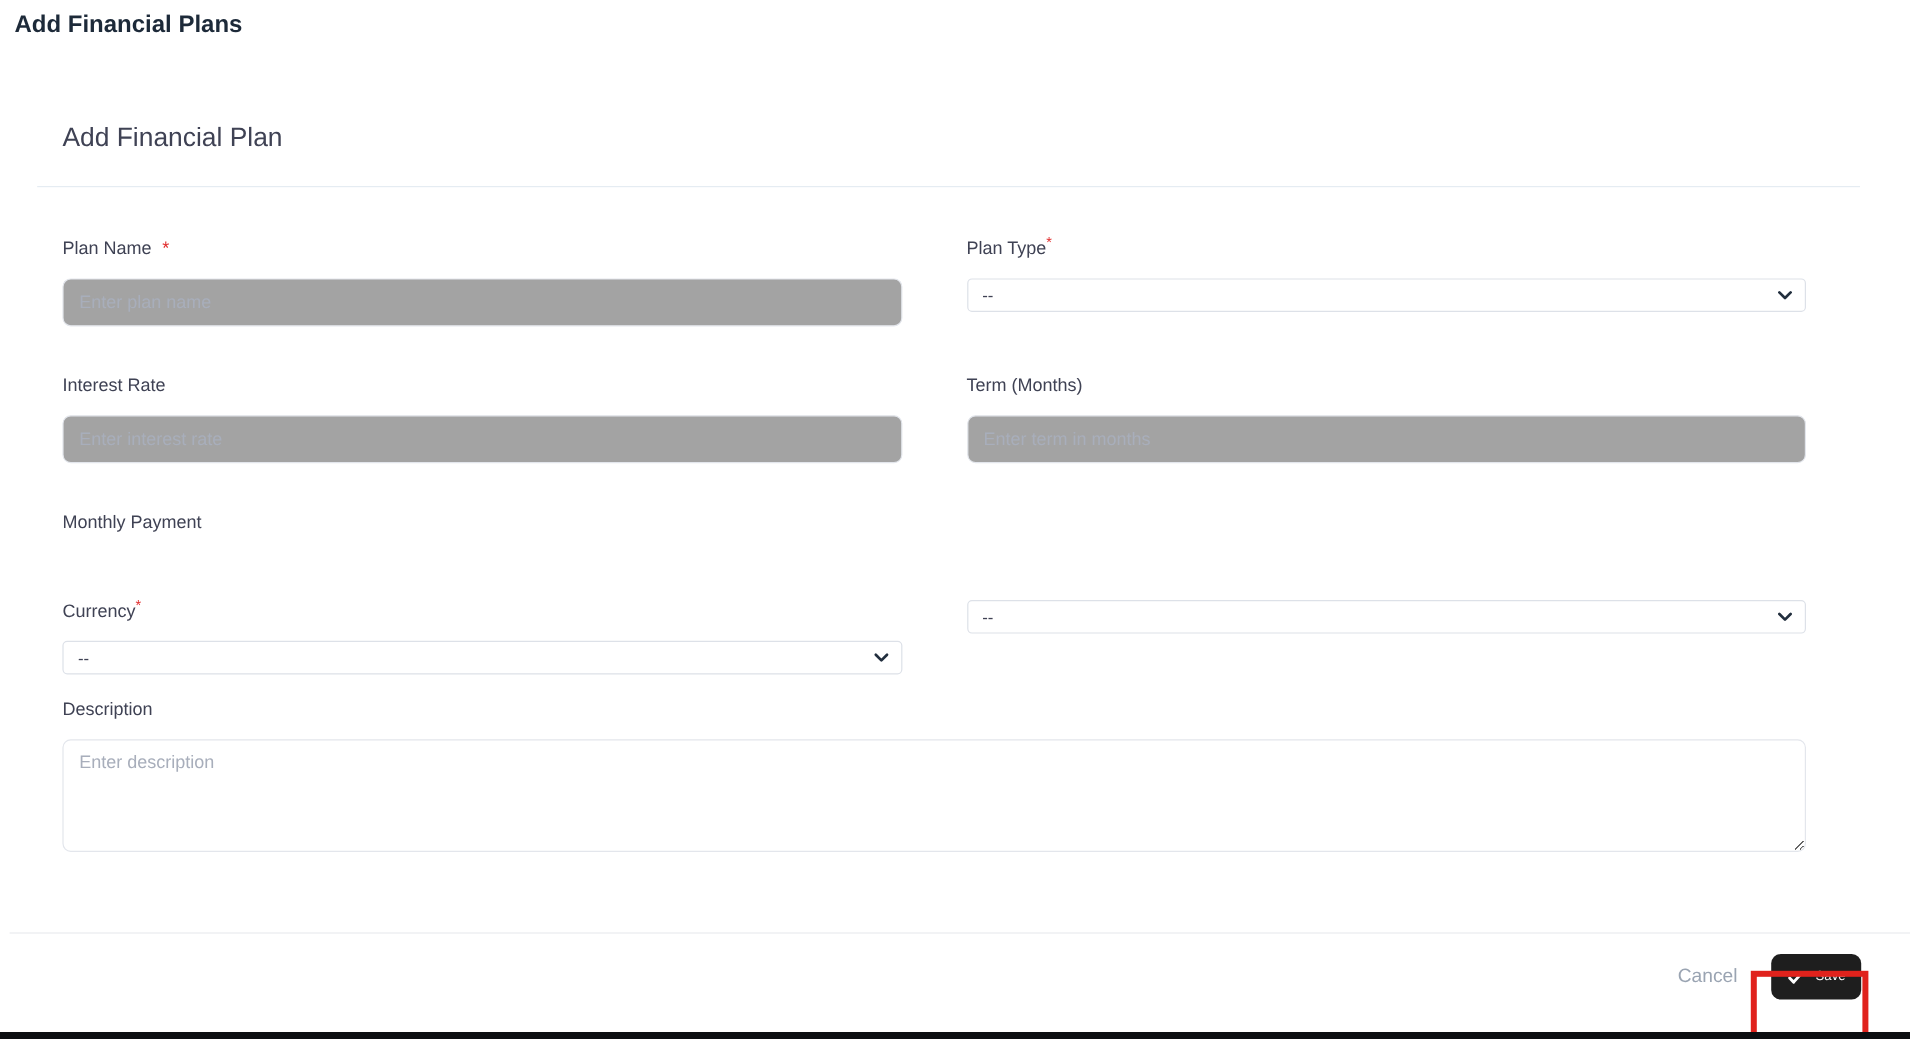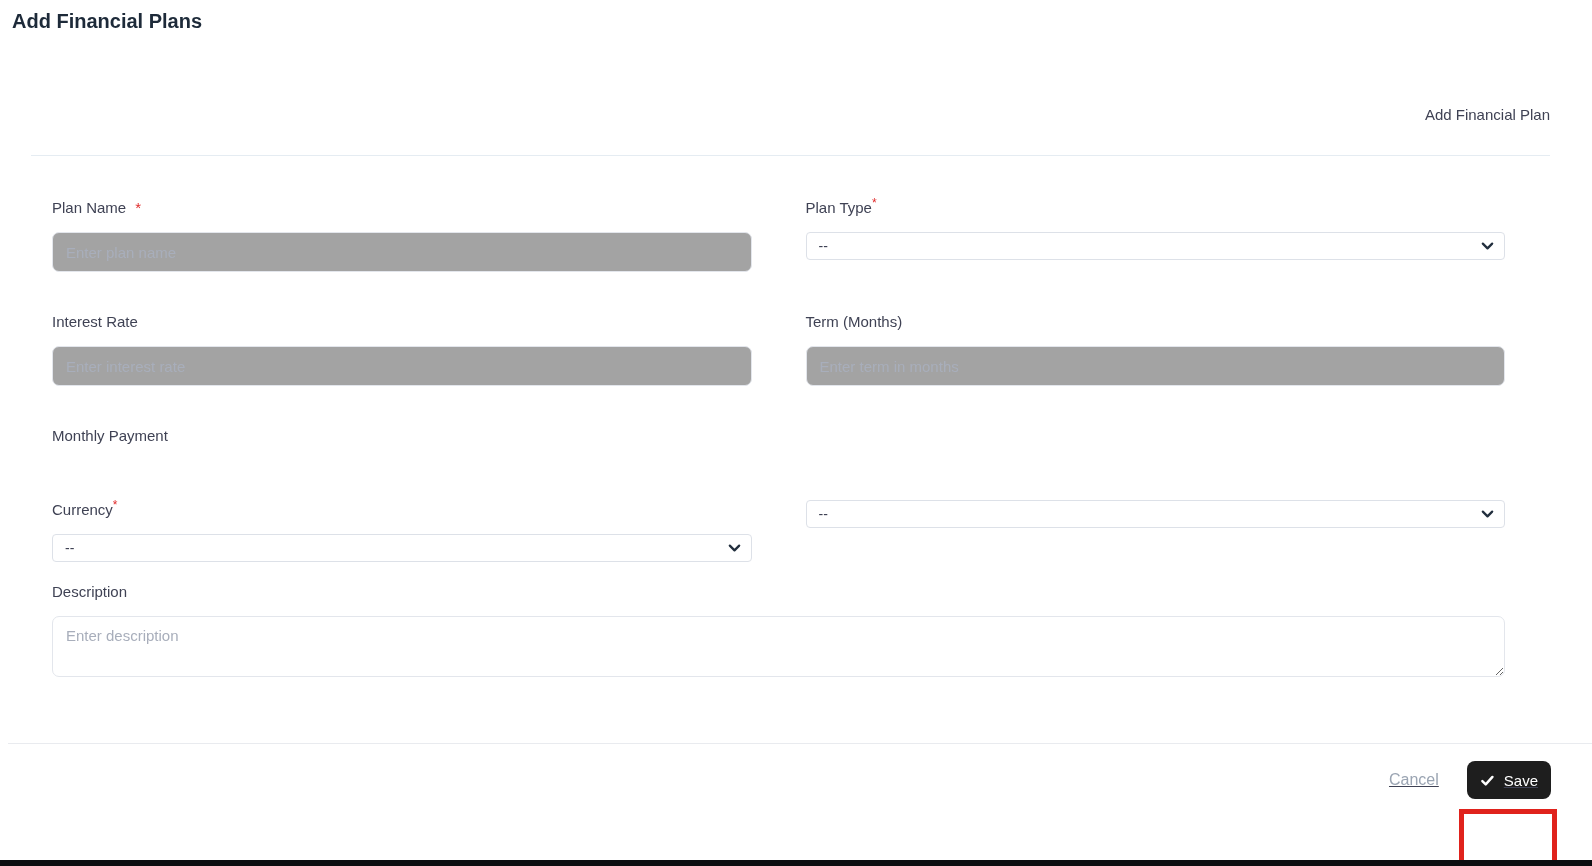--- a/index.html
+++ b/index.html
@@ -12,21 +12,21 @@
     color: #3f4254;
   }
   .page-title {
     margin: 0; padding: 8px 12px 0 12px;
     font-size: 20px; line-height: 27px; font-weight: 700;
     color: #1d2a39;
   }
   .card { margin: 40px 42px 0 31px; background: #ffffff; }
   .card-heading {
     margin: 0; padding: 26px 0 26px 21px;
-    font-size: 15px; font-weight: 400; line-height: 28px; color: #3f4254; text-align: right;
+    font-size: 22px; font-weight: 400; line-height: 28px; color: #3f4254;
   }
   .card-divider { border: 0; border-top: 1px solid #e5ecf2; margin: 0; }
   .card-body { padding: 42px 45px 0 21px; }
 
   .form-row {
     display: grid; grid-template-columns: 1fr 1fr;
     column-gap: 54px; margin-bottom: 40px;
   }
   .form-row.row-selects { margin-bottom: 20px; }
   .form-group { min-width: 0; }
@@ -57,43 +57,43 @@
     font-family: "Liberation Sans", sans-serif;
   }
   .chevron-down-icon {
     position: absolute; right: 10px; top: 50%;
     transform: translateY(-50%);
     width: 15px; height: 15px; pointer-events: none;
   }
 
   .desc-group { margin-bottom: 0; }
   .desc-textarea {
-    width: 100%; height: 61px;
+    width: 100%; height: 94px;
     border: 1px solid #e3e6ec; border-radius: 7px;
     padding: 10px 13px; font-size: 15px; color: #3f4254;
     outline: none; resize: both; background: #fff;
     font-family: "Liberation Sans", sans-serif;
   }
 
   .form-footer {
     margin: 62px 0 0 8px;
     border-top: 1px solid #e9ebef;
     padding: 17px 41px 0 0;
-    display: flex; justify-content: flex-end; align-items: center; gap: 28px; text-decoration: underline;
+    display: flex; justify-content: flex-end; align-items: center; gap: 28px;
   }
   .cancel-link {
     color: #9aa4b2; font-size: 16px; cursor: pointer;
     background: none; border: none; padding: 0;
     font-family: "Liberation Sans", sans-serif;
   }
   .save-button {
     height: 38px; padding: 0 13px;
     background: #1e1e1e; color: #ffffff;
     border: none; border-radius: 8px;
-    font-size: 15px; cursor: pointer;
+    font-size: 11px; cursor: pointer;
     display: inline-flex; align-items: center; gap: 9px;
     font-family: "Liberation Sans", sans-serif;
     justify-content: center;
   }
   .check-icon { width: 15px; height: 15px; display: block; }
 
   .highlight-box {
     position: absolute; left: 1459px; top: 809px;
     width: 98px; height: 57px;
     border: 5px solid #e0221c;

